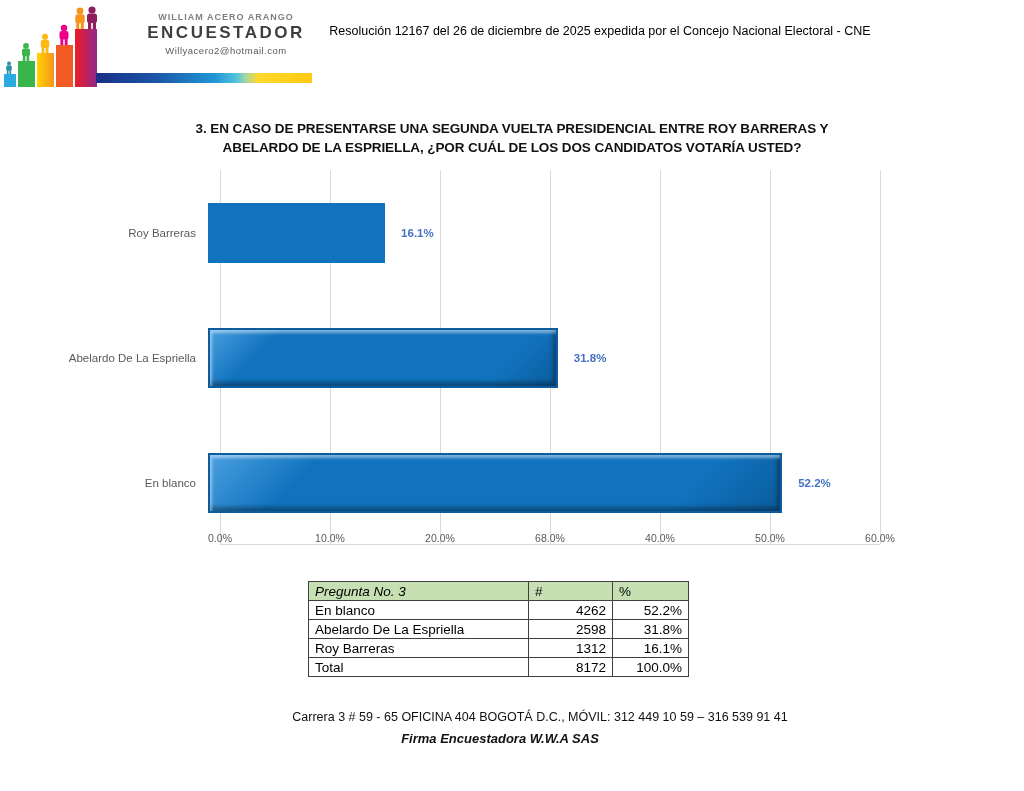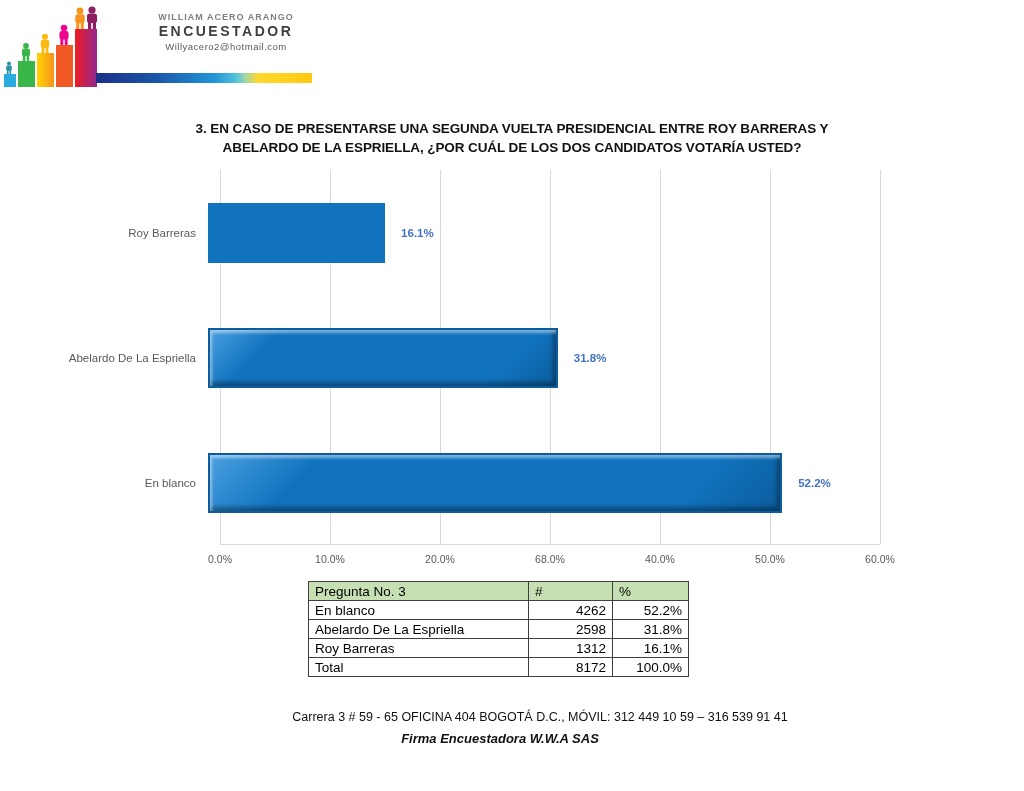--- a/index.html
+++ b/index.html
@@ -12,21 +12,21 @@
 
   
   .logo-svg { position:absolute; left:4px; top:4px; }
   .gradient-strip {
     position:absolute; left:96px; top:73px; width:216px; height:10px;
     background:linear-gradient(to right,#1b2f87 0%,#1a56a8 28%,#2196d6 55%,
       #53c3dc 65%,#9ed6a8 69%,#ffd92e 75%,#ffc90f 100%);
   }
   .brand { position:absolute; left:134px; top:12px; width:184px; text-align:center; }
   .brand-1 { font-size:9px; font-weight:bold; letter-spacing:1px; color:#7f7f7f; }
-  .brand-2 { font-size:14px; font-weight:600; letter-spacing:2.5px; color:#3f3f3f; margin-top:1px; }
+  .brand-2 { font-size:17px; font-weight:600; letter-spacing:2.5px; color:#3f3f3f; margin-top:1px; }
   .brand-3 { font-size:9.5px; color:#595959; letter-spacing:.5px; margin-top:2px; }
   .resolution { position:absolute; left:300px; top:24px; width:600px; text-align:center;
     font-size:12.5px; color:#000; }
 
   
   .chart-title { position:absolute; left:112px; top:119px; width:800px; text-align:center;
     font-weight:bold; font-size:13.5px; letter-spacing:-0.1px; color:#111; line-height:19px; }
   .plot { position:absolute; left:220px; top:170px; width:660px; height:375px;
     border-bottom:1px solid #d9d9d9; }
   .gridline { position:absolute; top:0; width:1px; height:100%; background:#d9d9d9; }
@@ -35,31 +35,31 @@
   .cat-label { width:208px; padding-right:12px; text-align:right; font-size:11.5px;
     color:#595959; flex:none; }
   .bar { height:60px; flex:none; }
   .bar.flat { background:var(--bar); }
   .bar.bevel {
     background:linear-gradient(135deg,#4aa0e0 0%, var(--bar) 18%, var(--bar) 82%, #0b5c9c 100%);
     border:2px solid #0d5c9e;
     box-shadow: inset 2px 3px 3px rgba(255,255,255,.45), inset -3px -4px 4px rgba(0,0,0,.35);
   }
   .val-label { margin-left:16px; font-size:11.5px; font-weight:bold; color:var(--vlabel); }
-  .x-axis { position:absolute; left:220px; top:553px; width:660px; height:16px; }
+  .x-axis { position:absolute; left:220px; top:532px; width:660px; height:16px; }
   .tick { position:absolute; transform:translateX(-50%); font-size:10.5px; color:#595959;
     white-space:nowrap; }
 
   
   .data-table { position:absolute; left:308px; top:581px; border-collapse:collapse;
     font-size:13.5px; color:#000; }
   .data-table th, .data-table td { border:1px solid #3f3f3f; padding:1px 6px; height:19px;
     font-weight:normal; text-align:left; }
   .data-table td.num { text-align:right; }
-  .col-q { width:220px; } .col-n { width:84px; } .col-p { width:76px; }
+  .col-q { width:220px;font-style:italic; } .col-n { width:84px; } .col-p { width:76px; }
 
   
   .footer-1 { position:absolute; left:0; top:710px; width:1000px; text-align:center;
     font-size:12.5px; color:#111;margin-left:40px; }
   .footer-2 { position:absolute; left:0; top:731px; width:1000px; text-align:center;
     font-size:13px; font-weight:bold; font-style:italic; color:#111; }
 </style>
 </head>
 <body>
 
@@ -121,20 +121,21 @@
     </g>
   </svg>
   <div class="gradient-strip"></div>
 
   <div class="brand">
     <div class="brand-1">WILLIAM ACERO ARANGO</div>
     <div class="brand-2">ENCUESTADOR</div>
     <div class="brand-3">Willyacero2@hotmail.com</div>
   </div>
 
+  <div class="resolution">Resolución 12167 del 26 de diciembre de 2025 expedida por el Concejo Nacional Electoral - CNE</div>
 
   <div class="chart-title">
     <div>3. EN CASO DE PRESENTARSE UNA SEGUNDA VUELTA PRESIDENCIAL ENTRE ROY BARRERAS Y</div>
     <div>ABELARDO DE LA ESPRIELLA, ¿POR CUÁL DE LOS DOS CANDIDATOS VOTARÍA USTED?</div>
   </div>
 
   <div class="plot">
       <div class="gridline" style="left: 0px;"></div>
       <div class="gridline" style="left: 110px;"></div>
       <div class="gridline" style="left: 220px;"></div>

